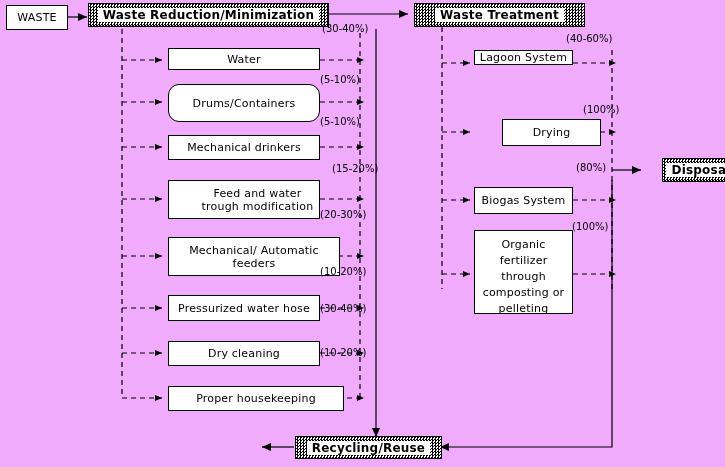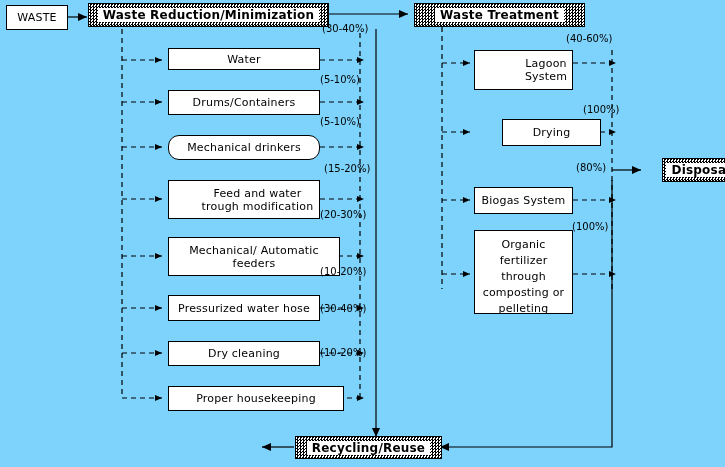--- a/index.html
+++ b/index.html
@@ -7,21 +7,21 @@
     padding: 0;
     background: #ffffff;
   }
   body {
     font-family: "DejaVu Sans", "Liberation Sans", sans-serif;
   }
   #canvas {
     position: relative;
     width: 725px;
     height: 467px;
-    background: #7dd3fc;
+    background: #f0abfc;
     overflow: hidden;
   }
   svg.layer {
     position: absolute;
     left: 0;
     top: 0;
     width: 725px;
     height: 467px;
     pointer-events: none;
   }
@@ -153,60 +153,60 @@
     <span class="barlabel">Disposal</span>
   </div>
 
   <div class="node hatched" style="left:295px; top:436px; width:147px; height:23px;">
     <span class="barlabel">Recycling/Reuse</span>
   </div>
 
   <div class="node" style="left:168px; top:48px; width:152px; height:22px;">
     <span class="txt">Water</span>
   </div>
-  <div class="node" style="left:168px; top:90px; width:152px; height:25px;">
+  <div class="node" style="left:168px; top:84px; width:152px; height:38px;border-radius:11px;">
     <span class="txt">Drums/Containers</span>
   </div>
-  <div class="node" style="left:168px; top:135px; width:152px; height:25px;border-radius:11px;">
+  <div class="node" style="left:168px; top:135px; width:152px; height:25px;">
     <span class="txt">Mechanical drinkers</span>
   </div>
   <div class="node" style="left:168px; top:180px; width:152px; height:39px;padding-left:27px;">
     <span class="txt">Feed and water trough modification</span>
   </div>
   <div class="node" style="left:168px; top:237px; width:172px; height:39px;">
     <span class="txt">Mechanical/ Automatic feeders</span>
   </div>
   <div class="node" style="left:168px; top:295px; width:152px; height:26px;">
     <span class="txt">Pressurized water hose</span>
   </div>
   <div class="node" style="left:168px; top:341px; width:152px; height:25px;">
     <span class="txt">Dry cleaning</span>
   </div>
   <div class="node" style="left:168px; top:386px; width:176px; height:25px;">
     <span class="txt">Proper housekeeping</span>
   </div>
 
-  <div class="node" style="left:474px; top:50px; width:99px; height:40px;padding-left:45px;">
+  <div class="node" style="left:474px; top:50px; width:99px; height:15px;">
     <span class="txt">Lagoon System</span>
   </div>
   <div class="node" style="left:474px; top:119px; width:99px; height:27px;margin-left:28px;">
     <span class="txt">Drying</span>
   </div>
   <div class="node" style="left:474px; top:187px; width:99px; height:27px;">
     <span class="txt">Biogas System</span>
   </div>
   <div class="node" style="left:474px; top:230px; width:99px; height:84px; align-items:flex-start; padding-top:6px;">
     <span class="txt" style="line-height:16px;">Organic fertilizer through composting or pelleting</span>
   </div>
 
   <div class="pct" style="left:322px; top:23px;">(30-40%)</div>
 
   <div class="pct" style="left:320px; top:74px;">(5-10%)</div>
   <div class="pct" style="left:320px; top:116px;">(5-10%)</div>
-  <div class="pct" style="left:324px; top:163px;">(15-20%)</div>
+  <div class="pct" style="left:332px; top:163px;">(15-20%)</div>
   <div class="pct" style="left:320px; top:209px;">(20-30%)</div>
   <div class="pct" style="left:320px; top:266px;">(10-20%)</div>
   <div class="pct" style="left:320px; top:303px;">(30-40%)</div>
   <div class="pct" style="left:320px; top:347px;">(10-20%)</div>
 
   <div class="pct" style="left:566px; top:33px;">(40-60%)</div>
   <div class="pct" style="left:583px; top:104px;">(100%)</div>
   <div class="pct" style="left:576px; top:162px;">(80%)</div>
   <div class="pct" style="left:572px; top:221px;">(100%)</div>
 

